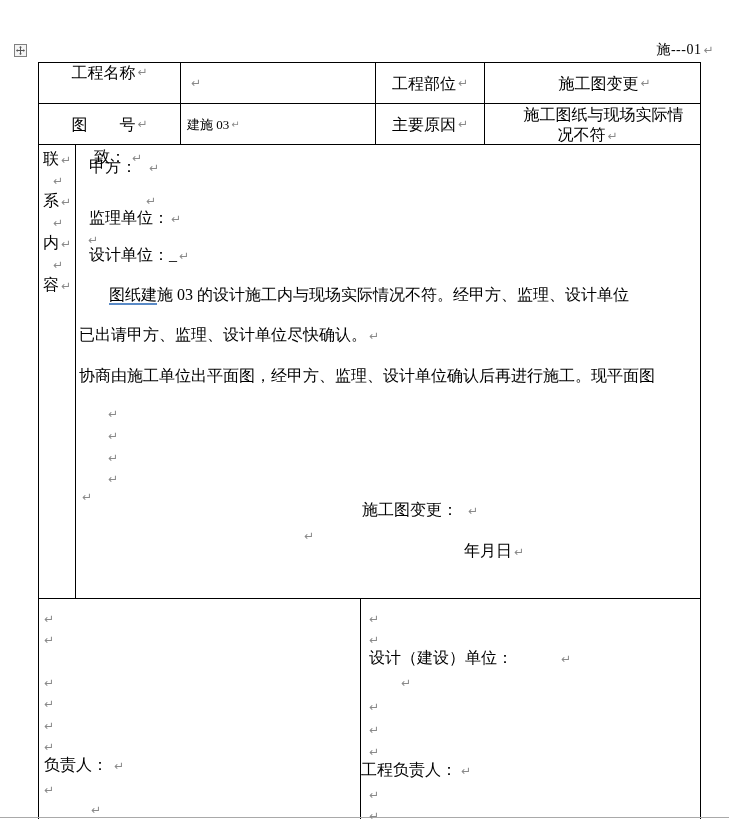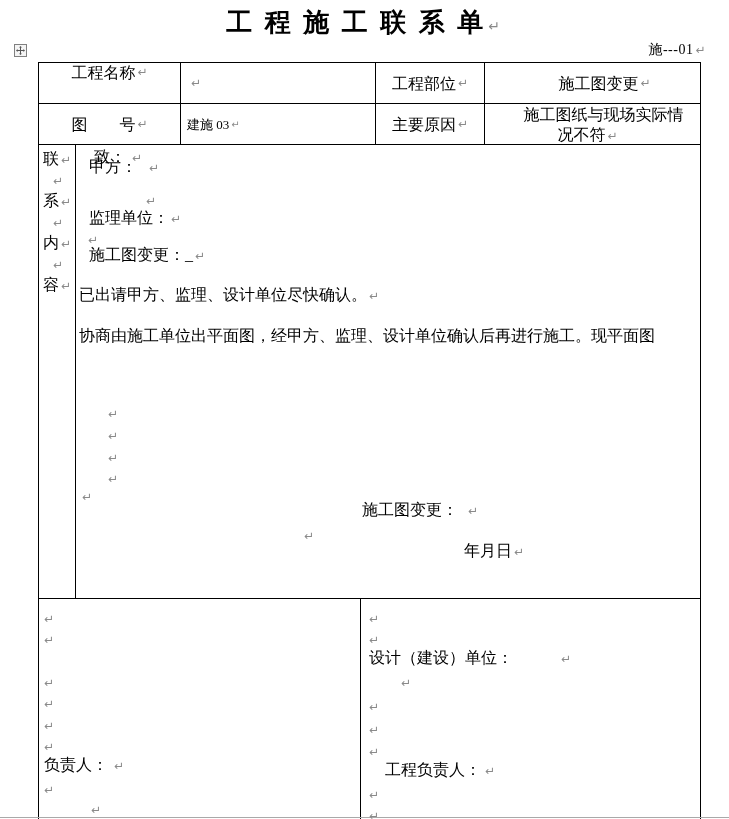--- a/index.html
+++ b/index.html
@@ -6,21 +6,21 @@
   html,body { margin:0; padding:0; background:#ffffff; }
   .page {
     position:relative; width:729px; height:819px; background:#fff;
     font-family:"Liberation Serif","DejaVu Serif",serif; color:#000;
     overflow:hidden;
   }
   .title {
     position:absolute; top:5px; left:0; width:100%; text-align:center;
     font-size:26px; font-weight:bold; letter-spacing:3px; white-space:nowrap;
   }
-  .docno { position:absolute; top:41px; right:23px; font-size:14px; letter-spacing:0.5px; }
+  .docno { position:absolute; top:41px; right:15px; font-size:14px; letter-spacing:0.5px; }
   .handle {
     position:absolute; left:14px; top:44px; width:13px; height:13px;
     border:1px solid #808080; background:#f4f4f4; box-sizing:border-box;
     display:flex; align-items:center; justify-content:center; cursor:move;
   }
   .hl, .vl { position:absolute; background:#000; }
   .faint { position:absolute; background:#a9a9a9; }
   .cell { position:absolute; box-sizing:border-box; font-size:16px; line-height:19px; }
   .cc { display:flex; align-items:center; justify-content:center; text-align:center; }
   .cl { display:flex; align-items:center; justify-content:flex-start; }
@@ -32,21 +32,20 @@
   .side-char { display:block; text-align:center; font-size:16px; line-height:20px; }
   .gram { border-bottom:2px solid #5a8ac6; }
   .para-line { white-space:nowrap; line-height:40px; font-size:16px; }
   .reason { text-indent:32px; line-height:20px; font-size:16px;text-align:center; }
 </style>
 </head>
 <body>
 
 <div class="page">
 
-  <div class="title"><span>工 程 施 工 联 系 单</span><i class="p" style="font-size:14px">↵</i></div>
 
   <div class="docno"><span>施---01</span><i class="p">↵</i></div>
 
   <div class="handle">
     <span style="display:flex">
       <svg width="9" height="9" viewBox="0 0 9 9">
           <path d="M4.5 0 L6 1.6 H5 V4 H7.4 V3 L9 4.5 L7.4 6 V5 H5 V7.4 H6 L4.5 9 L3 7.4 H4 V5 H1.6 V6 L0 4.5 L1.6 3 V4 H4 V1.6 H3 Z" fill="#555"></path>
         </svg>
     </span>
   </div>
@@ -106,23 +105,24 @@
       <span class="side-char"><span>容</span><i class="p">↵</i></span>
     </div>
   </div>
 
   <div style="position:absolute;left:76px;top:145px;width:624px;height:453px">
     <div class="ln" style="left:18px;top:2px"><span>致：</span><i class="p" style="margin-left:6px">↵</i></div>
     <div class="ln" style="left:13px;top:12px"><span>甲方：</span><i class="p" style="margin-left:12px">↵</i></div>
     <div class="ln" style="left:70px;top:45px"><i class="p" style="margin-left:0">↵</i></div>
     <div class="ln" style="left:13px;top:63px"><span>监理单位：</span><i class="p">↵</i></div>
     <div class="ln" style="left:12px;top:84px"><i class="p" style="margin-left:0">↵</i></div>
-    <div class="ln" style="left:13px;top:100px"><span>施工图变更：_</span><i class="p">↵</i></div>
+    <div class="ln" style="left:13px;top:100px"><span>设计单位：_</span><i class="p">↵</i></div>
 
     <div style="position:absolute;left:3px;top:130px;width:620px">
+      <div class="para-line"><span style="display:inline-block;width:30px"></span><span class="gram">图纸建</span><span>施 03 的设计施工内与现场实际情况不符。经甲方、监理、设计单位</span></div>
       <div class="para-line"><span>已出请甲方、监理、设计单位尽快确认。</span><i class="p">↵</i></div>
       <div class="para-line"><span>协商由施工单位出平面图，经甲方、监理、设计单位确认后再进行施工。现平面图</span></div>
     </div>
 
     <div class="ln" style="left:32px;top:258px"><i class="p" style="margin-left:0">↵</i></div>
     <div class="ln" style="left:32px;top:280px"><i class="p" style="margin-left:0">↵</i></div>
     <div class="ln" style="left:32px;top:302px"><i class="p" style="margin-left:0">↵</i></div>
     <div class="ln" style="left:32px;top:323px"><i class="p" style="margin-left:0">↵</i></div>
     <div class="ln" style="left:6px;top:341px"><i class="p" style="margin-left:0">↵</i></div>
 
@@ -144,18 +144,18 @@
   </div>
 
   <div style="position:absolute;left:361px;top:599px;width:339px;height:219px">
     <div class="ln" style="left:8px;top:9px"><i class="p" style="margin-left:0">↵</i></div>
     <div class="ln" style="left:8px;top:30px"><i class="p" style="margin-left:0">↵</i></div>
     <div class="ln" style="left:8px;top:49px"><span>设计（建设）单位：</span><i class="p" style="margin-left:48px">↵</i></div>
     <div class="ln" style="left:40px;top:73px"><i class="p" style="margin-left:0">↵</i></div>
     <div class="ln" style="left:8px;top:97px"><i class="p" style="margin-left:0">↵</i></div>
     <div class="ln" style="left:8px;top:120px"><i class="p" style="margin-left:0">↵</i></div>
     <div class="ln" style="left:8px;top:142px"><i class="p" style="margin-left:0">↵</i></div>
-    <div class="ln" style="left:24px;top:161px"><span>工程负责人：</span><i class="p" style="margin-left:4px">↵</i></div>
+    <div class="ln" style="left:0;top:161px"><span>工程负责人：</span><i class="p" style="margin-left:4px">↵</i></div>
     <div class="ln" style="left:8px;top:185px"><i class="p" style="margin-left:0">↵</i></div>
     <div class="ln" style="left:8px;top:206px"><i class="p" style="margin-left:0">↵</i></div>
   </div>
 
 </div>
 
 </body></html>

